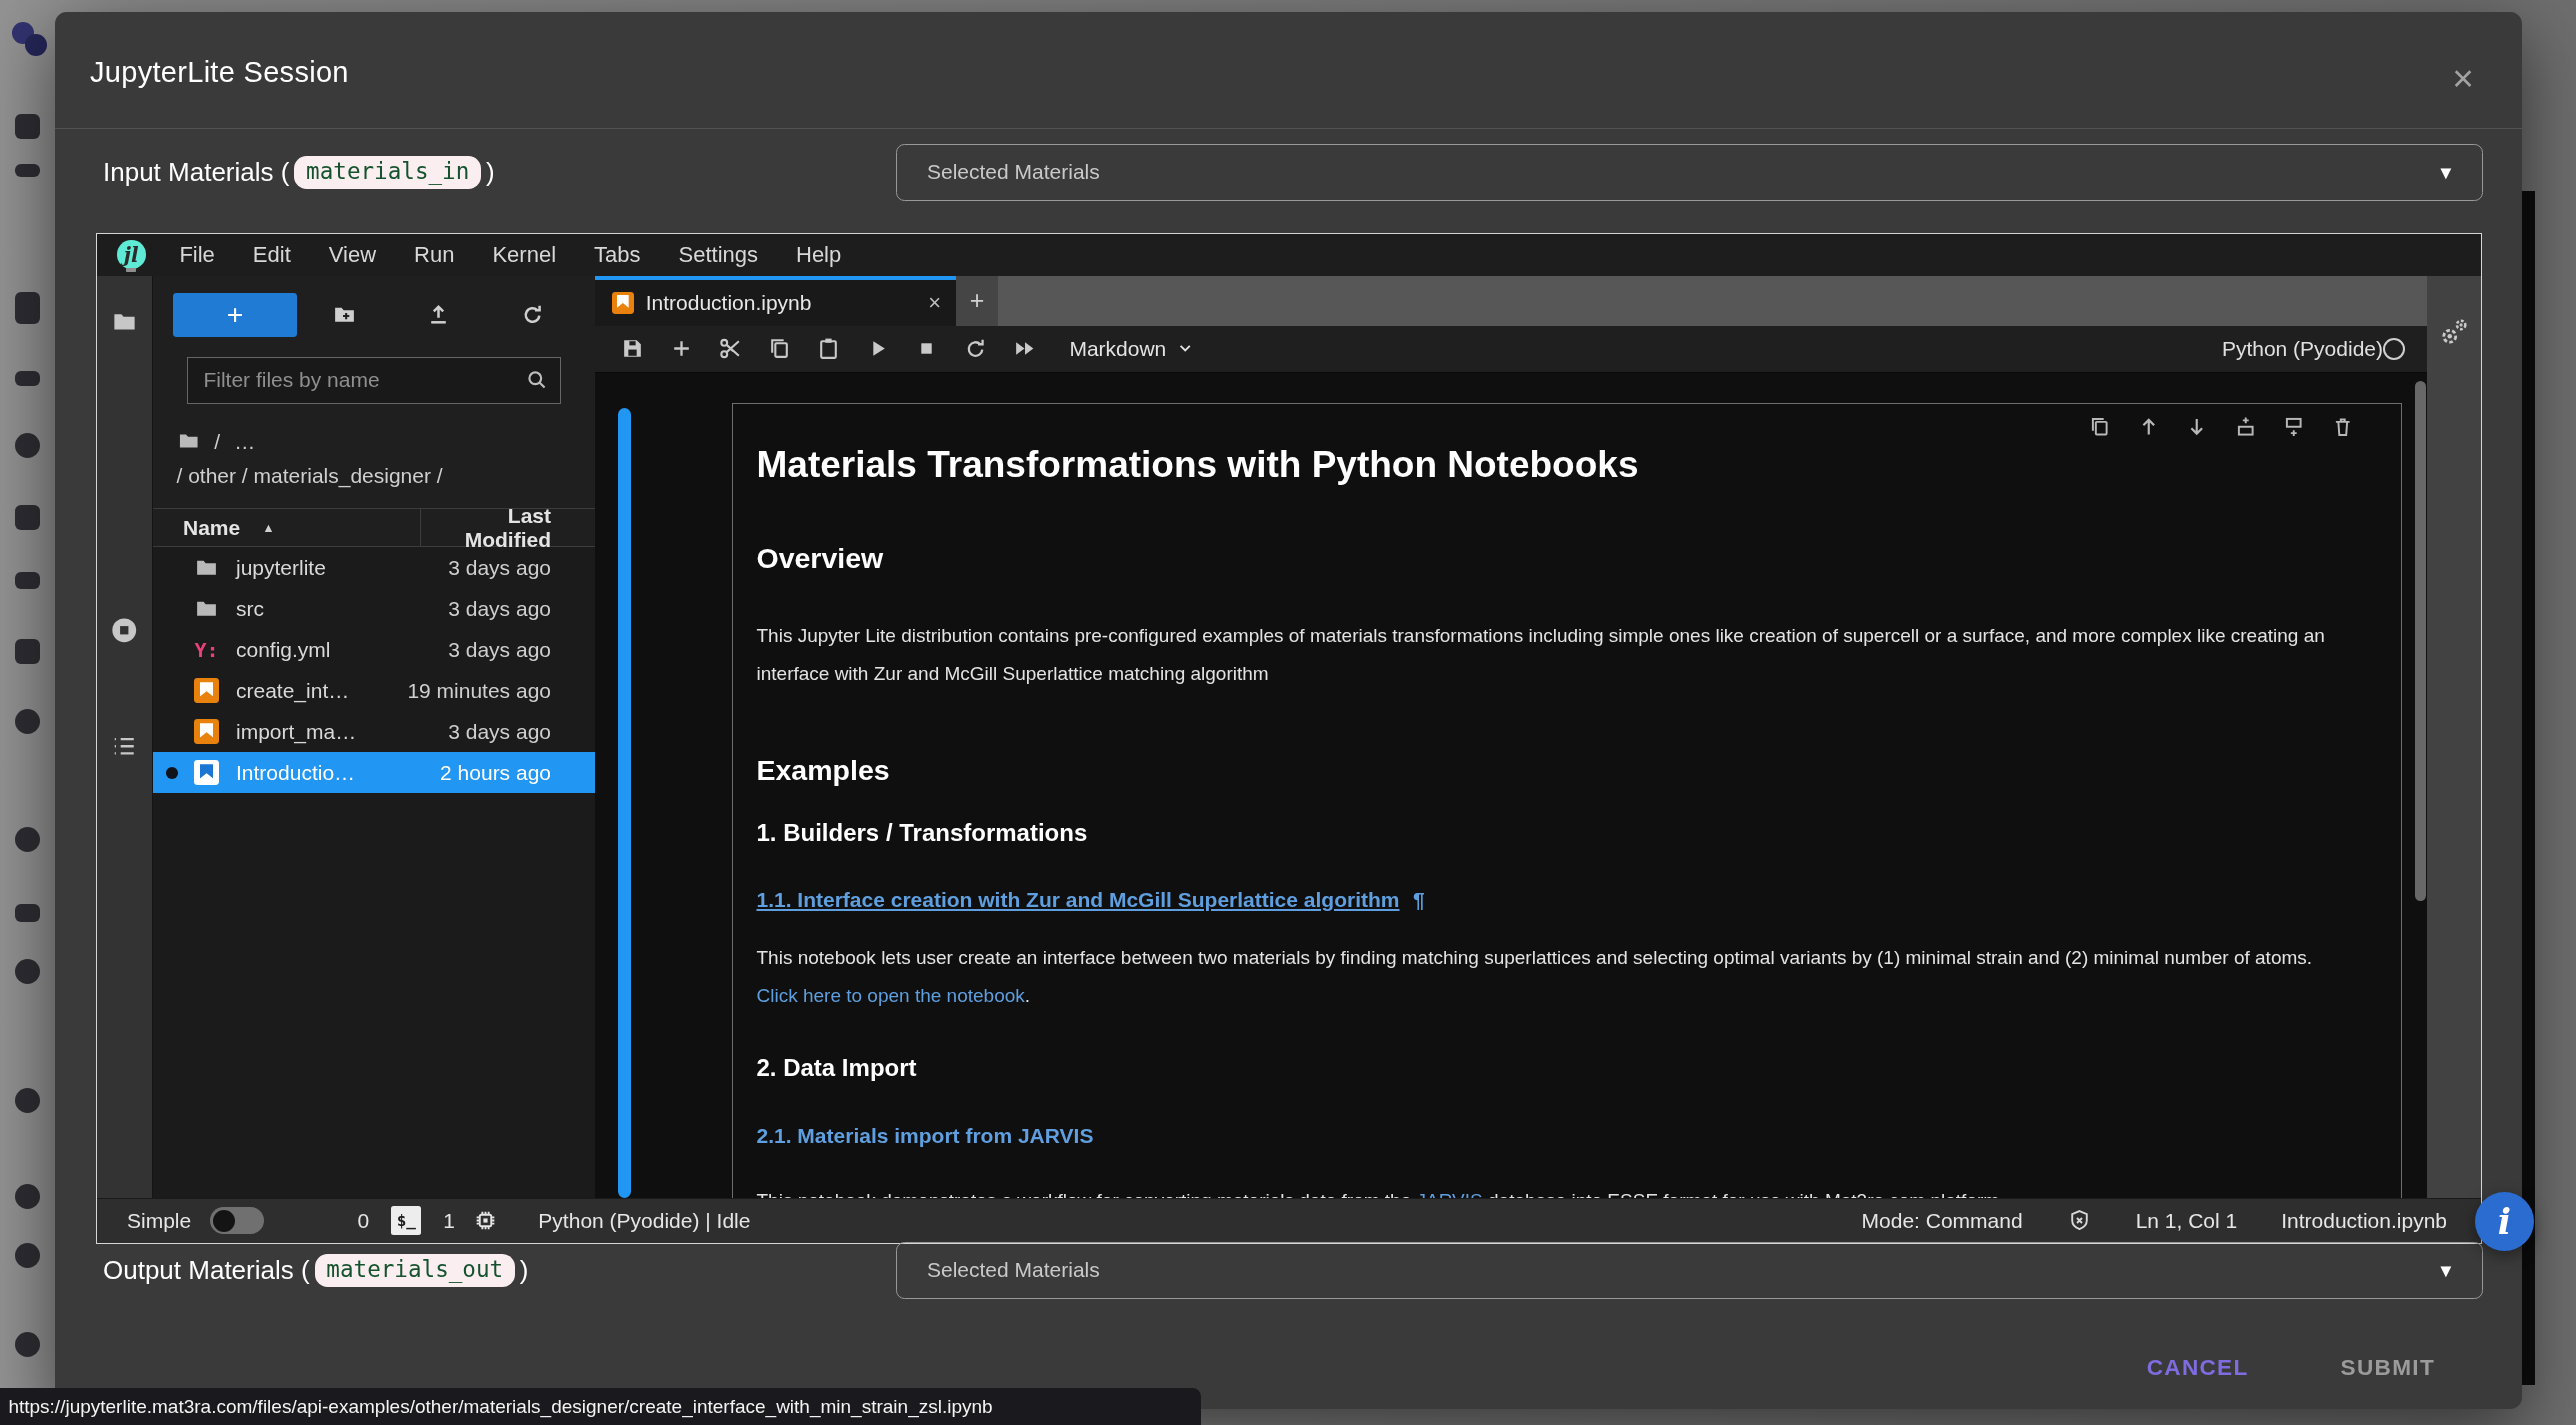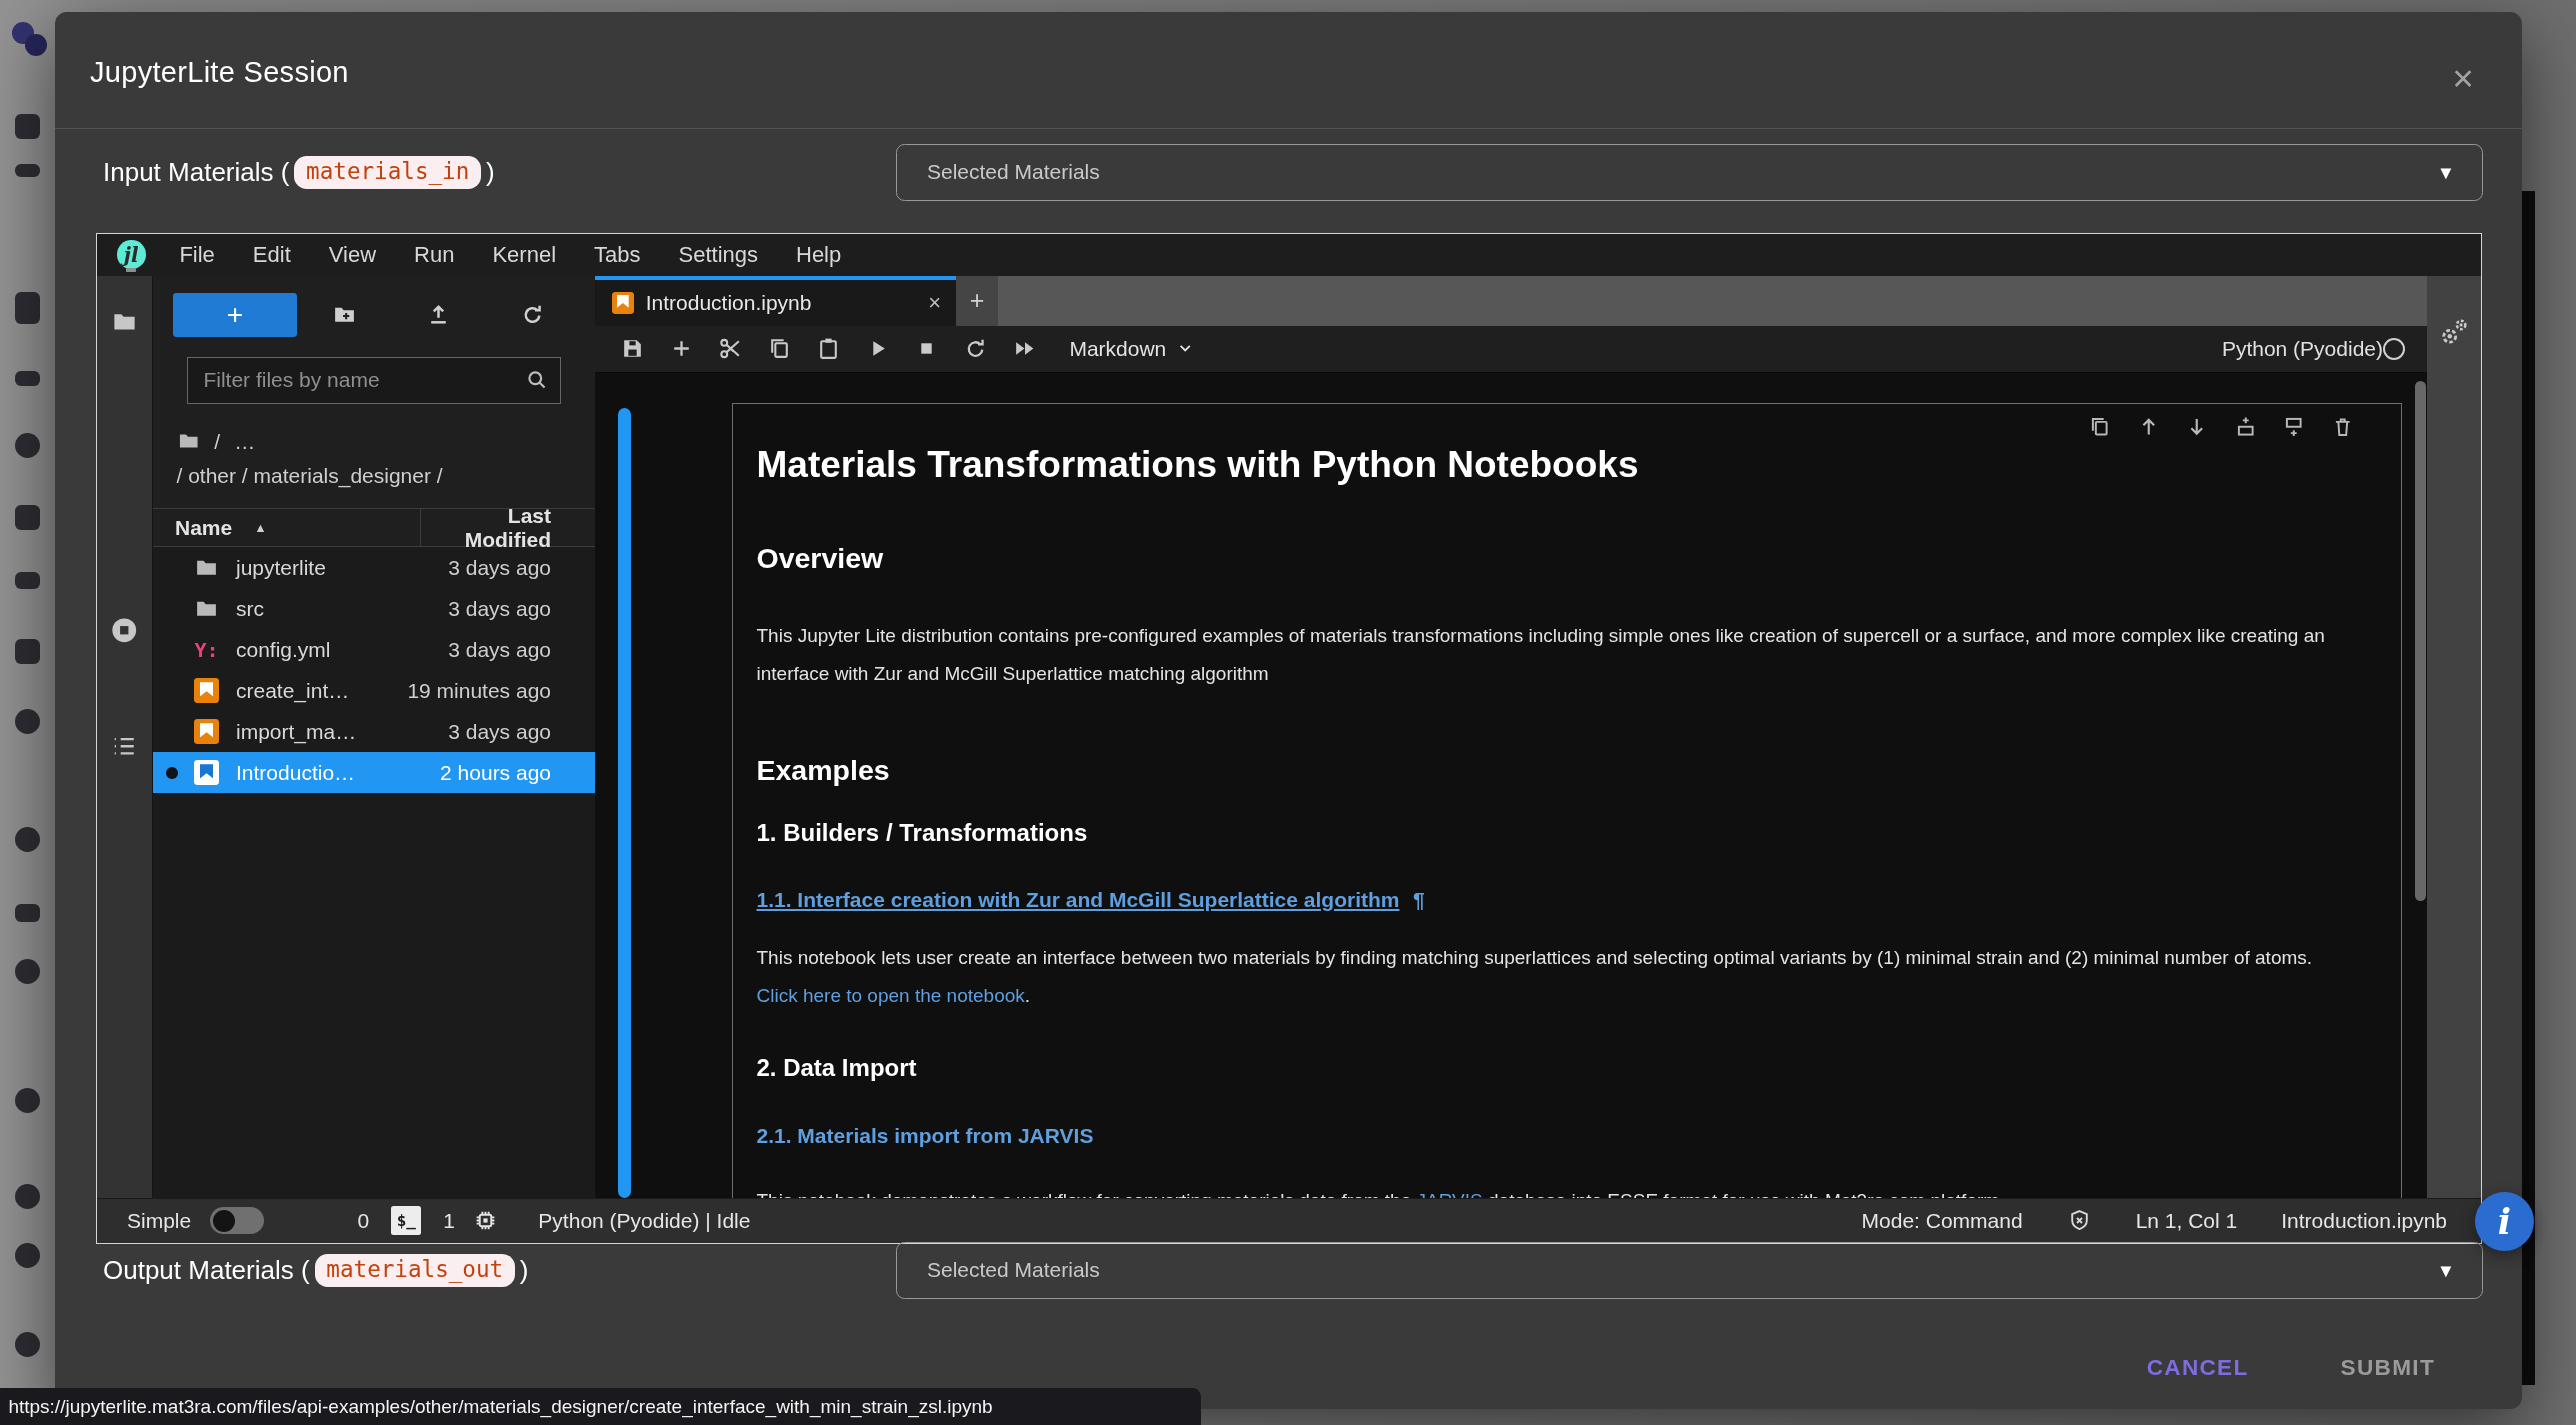--- a/index.html
+++ b/index.html
@@ -19,21 +19,21 @@
   
   .modal{position:absolute;left:55px;top:11.7px;width:2467px;height:1397px;background:#3a3a3a;
     border-radius:11.7px;box-shadow:0 22px 75px rgba(0,0,0,.55);z-index:10;}
   .m-title{position:absolute;left:35px;top:44px;font-size:29px;font-weight:500;color:#fff;letter-spacing:0.3px;}
   .m-close{position:absolute;right:39px;top:47px;width:40px;height:40px;display:flex;align-items:center;justify-content:center;
     color:#a2a2a2;font-size:37px;line-height:1;cursor:pointer;}
   .m-divider{position:absolute;left:0;top:116px;width:100%;height:0.8px;background:#525252;}
 
   .io-label{position:absolute;left:48px;height:57px;display:flex;align-items:center;gap:5px;
     color:#fff;font-size:26px;}
-  .io-label .chip{background:#fbeef1;color:#c2410c;font-size:22.6px;padding:2.5px 11.7px 4.2px;border-radius:12.6px;}
+  .io-label .chip{background:#fbeef1;color:#14532d;font-size:22.6px;padding:2.5px 11.7px 4.2px;border-radius:12.6px;}
   .m-select{position:absolute;left:841px;width:1587px;height:57px;border:1.7px solid #989898;border-radius:8.4px;
     display:flex;align-items:center;color:#c9c9c9;font-size:21px;padding:0 50px 0 30px;cursor:pointer;}
   .m-select .chev{position:absolute;right:27px;top:17px;color:#fff;font-size:18.4px;}
   .row-input .io-label,.io-select-input{top:132px;}
   .row-output .io-label,.io-select-output{top:1230px;}
 
   .actions{position:absolute;right:82px;top:1335px;display:flex;gap:82px;}
   .btn{font-size:22.6px;font-weight:700;letter-spacing:1.3px;background:none;border:none;cursor:pointer;padding:8.4px 5px;}
   .btn.cancel{color:#7f6ce0;}
   .btn.submit{color:#9b9b9b;}
@@ -67,21 +67,21 @@
   .fb-search{margin:20px 34px 0;height:47px;border:0.8px solid #666;background:#191919;display:flex;align-items:center;padding:0 11.7px 0 13.4px;}
   .fb-search input{flex:1;background:transparent;border:none;outline:none;color:#d5d5d5;font-size:21px;
     font-family:"Liberation Sans",sans-serif;}
   .fb-search input::placeholder{color:#8f8f8f;}
   .fb-search .mag{color:#bdbdbd;}
   .fb-crumbs{padding:22px 0 0 23.5px;color:#cfcfcf;font-size:21px;line-height:31px;}
   .fb-crumbs .cfold{color:#b9b9b9;vertical-align:-3.4px;margin-right:8.4px;}
   .fb-crumbs .dots{letter-spacing:1.7px;margin-left:8.4px;}
   .fb-head{display:flex;margin-top:17px;border-top:0.8px solid #3c3c3c;border-bottom:0.8px solid #3c3c3c;
     height:39px;align-items:center;color:#e4e4e4;font-size:21px;font-weight:700;}
-  .fb-head .hname{flex:1;padding-left:22px;display:flex;align-items:center;gap:22px;border-right:0.8px solid #3c3c3c;height:100%;}
+  .fb-head .hname{flex:1;padding-left:30px;display:flex;align-items:center;gap:22px;border-right:0.8px solid #3c3c3c;height:100%;}
   .fb-head .hname .sort{font-size:12.6px;color:#cfcfcf;}
   .fb-head .hmod{width:174px;text-align:right;padding-right:44px;}
   .fb-list{flex:1;background:#1b1b1b;}
   .frow{display:flex;align-items:center;height:41px;color:#d9d9d9;font-size:21px;cursor:pointer;position:relative;}
   .frow .ficon{width:25px;height:25px;margin-left:41px;flex:0 0 auto;display:flex;align-items:center;justify-content:center;}
   .frow .fname{flex:1;padding-left:17px;white-space:nowrap;overflow:hidden;}
   .frow .fmod{width:193px;text-align:right;padding-right:44px;color:#cfcfcf;flex:0 0 auto;}
   .frow.selected{background:#2196f3;color:#fff;}
   .frow.selected .fmod{color:#fff;}
   .frow .rundot{position:absolute;left:13.4px;top:15px;width:11.7px;height:11.7px;border-radius:50%;background:#10131a;}

